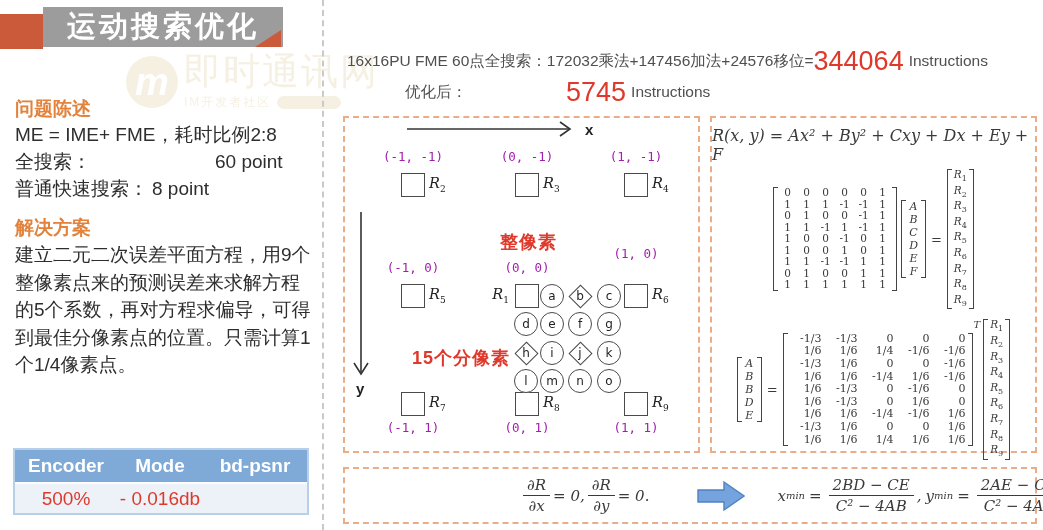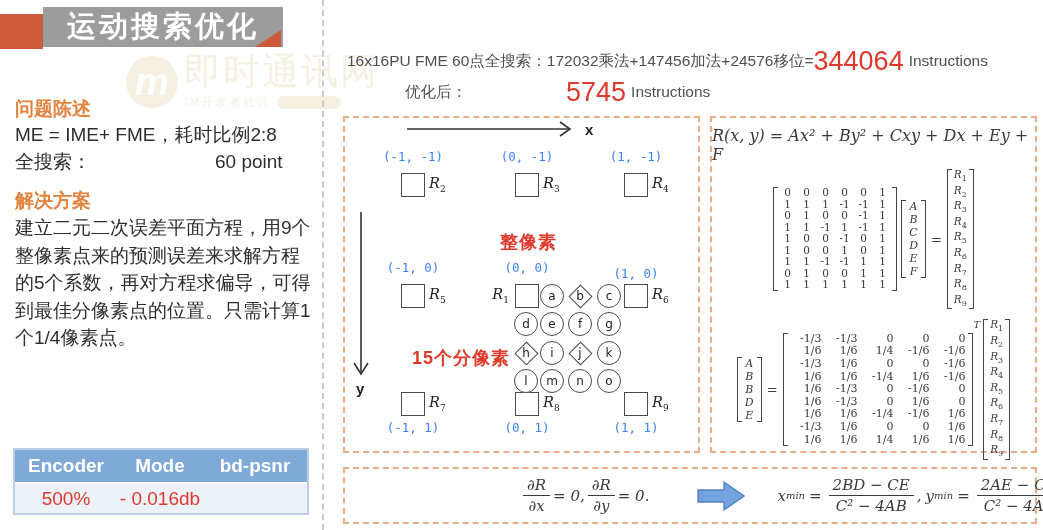--- a/index.html
+++ b/index.html
@@ -63,21 +63,21 @@
 
   
   .dash-box{position:absolute;border:2px dashed var(--box_dash);background:#fff;}
   .diagram-box{left:343px;top:116px;width:357px;height:337px;}
   .right-box{left:710px;top:116px;width:327px;height:337px;}
   .bottom-box{left:343px;top:467px;width:694px;height:57px;display:flex;align-items:center;}
 
   
   #diagram-layer{position:absolute;inset:0;}
   .axis-label{position:absolute;font-size:15px;font-weight:bold;color:#222;}
-  .coord-label{position:absolute;width:90px;text-align:center;font-family:"DejaVu Sans Mono",monospace;font-size:12.5px;color:#3b82f6;}
+  .coord-label{position:absolute;width:90px;text-align:center;font-family:"DejaVu Sans Mono",monospace;font-size:12.5px;color:#a21caf;}
   .int-square{position:absolute;width:24px;height:24px;border:1.6px solid #4a4a4a;background:#fff;}
   .r-label{position:absolute;width:30px;font-family:"DejaVu Serif",serif;font-size:14.5px;color:#222;}
   .r-label sub,.vrow sub{font-size:9px;}
   .sp{position:absolute;width:24px;height:24px;}
   .sp.circle{border:1.5px solid #4a4a4a;border-radius:50%;background:#fff;}
   .sp .dm{position:absolute;left:3.5px;top:3.5px;width:17px;height:17px;border:1.5px solid #4a4a4a;background:#fff;transform:rotate(45deg);}
   .sp-label{position:absolute;inset:0;display:flex;align-items:center;justify-content:center;font-size:12px;color:#222;font-family:"DejaVu Sans",sans-serif;}
   .red-note{position:absolute;color:var(--highlight_red);font-size:18px;font-weight:bold;letter-spacing:1px;}
 
   
@@ -133,20 +133,24 @@
   </div>
 
   <div class="v-sep"></div>
 
   <div class="left-panel">
     <div class="sec-heading">问题陈述</div>
     <div class="p-line">ME = IME+ FME，耗时比例2:8</div>
     <div class="p-line">
       <span class="p-label-2">全搜索：</span>
       <span>60 point</span>
+    </div>
+    <div class="p-line">
+      <span class="p-label-3">普通快速搜索：</span>
+      <span>8 point</span>
     </div>
     <div class="sec-heading sol-head">解决方案</div>
     <div class="sol-body">建立二元二次误差平面方程，用9个整像素点来的预测误差来求解方程的5个系数，再对方程求偏导，可得到最佳分像素点的位置。只需计算1个1/4像素点。</div>
   </div>
 
   <div class="res-table">
     <div class="tr head">
       <span class="tc">Encoder</span>
       <span class="tc">Mode</span>
       <span class="tc">bd-psnr</span>
@@ -190,21 +194,21 @@
         <div class="r-label" style="top: 57px; left: 198px;"><i>R</i><sub>3</sub></div>
         <div class="coord-label" style="left: 246px; top: 31px;">(1, -1)</div>
         <div class="int-square" style="left: 279px; top: 55px;"></div>
         <div class="r-label" style="top: 57px; left: 307px;"><i>R</i><sub>4</sub></div>
         <div class="coord-label" style="left: 23px; top: 142px;">(-1, 0)</div>
         <div class="int-square" style="left: 56px; top: 166px;"></div>
         <div class="r-label" style="top: 168px; left: 84px;"><i>R</i><sub>5</sub></div>
         <div class="coord-label" style="left: 137px; top: 142px;">(0, 0)</div>
         <div class="int-square" style="left: 170px; top: 166px;"></div>
         <div class="r-label" style="top: 168px; left: 134px; text-align: right;"><i>R</i><sub>1</sub></div>
-        <div class="coord-label" style="left: 246px; top: 128px; margin-top: 20px;">(1, 0)</div>
+        <div class="coord-label" style="left: 246px; top: 128px;">(1, 0)</div>
         <div class="int-square" style="left: 279px; top: 166px;"></div>
         <div class="r-label" style="top: 168px; left: 307px;"><i>R</i><sub>6</sub></div>
         <div class="coord-label" style="left: 23px; top: 302px;">(-1, 1)</div>
         <div class="int-square" style="left: 56px; top: 274px;"></div>
         <div class="r-label" style="top: 276px; left: 84px;"><i>R</i><sub>7</sub></div>
         <div class="coord-label" style="left: 137px; top: 302px;">(0, 1)</div>
         <div class="int-square" style="left: 170px; top: 274px;"></div>
         <div class="r-label" style="top: 276px; left: 198px;"><i>R</i><sub>8</sub></div>
         <div class="coord-label" style="left: 246px; top: 302px;">(1, 1)</div>
         <div class="int-square" style="left: 279px; top: 274px;"></div>

